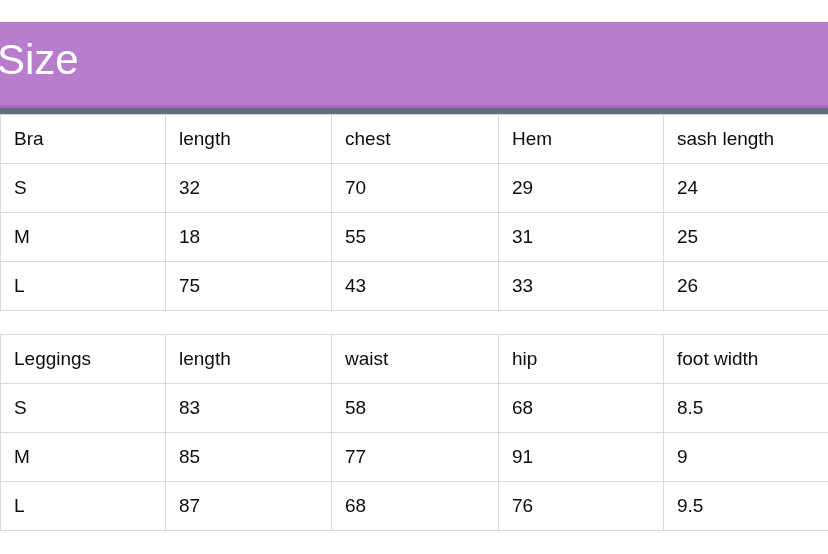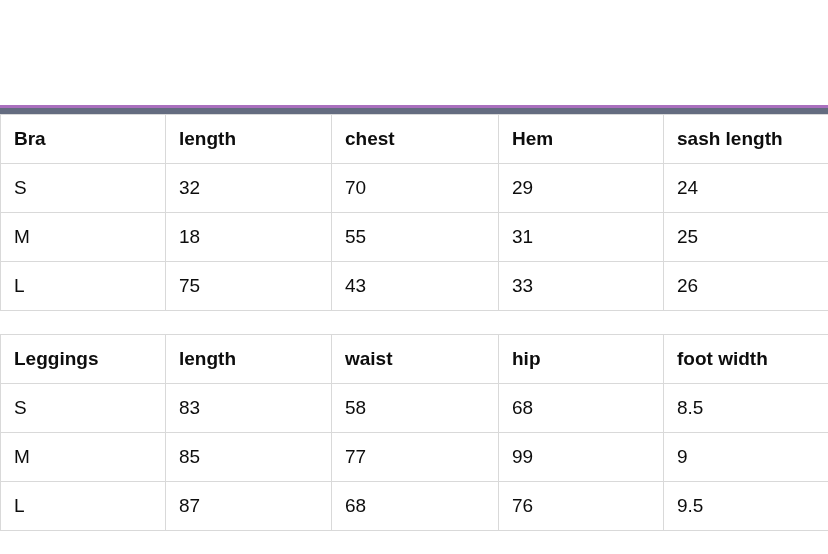--- a/index.html
+++ b/index.html
@@ -85,37 +85,40 @@
     font-size: 19px;
     line-height: 22px;
     font-weight: 400;
     color: #0d0d0d;
     background: #ffffff;
     box-sizing: border-box;
     white-space: nowrap;
     overflow: hidden;
   }
   table.size-table th {
-    font-weight: 700;
+    font-weight: 400;
   }
   
   col.c0 { width: 165px; }
   col.c1 { width: 166px; }
   col.c2 { width: 167px; }
   col.c3 { width: 165px; }
   col.c4 { width: 237px; }
 
   
   table.size-table tr > *:first-child { border-left: 1px solid #d9d9d9; }
 </style>
 </head>
 <body>
 
 <div class="page">
 
+  <div class="banner">
+    <div class="banner-title">Size</div>
+  </div>
   <div class="banner-shade"></div>
   <div class="banner-rule"></div>
 
   <div class="table-wrap t1">
     <table class="size-table">
       <colgroup>
         <col class="c0">
           <col class="c1">
           <col class="c2">
           <col class="c3">
@@ -179,21 +182,21 @@
           <td>S</td>
           <td>83</td>
           <td>58</td>
           <td>68</td>
           <td>8.5</td>
         </tr>
         <tr>
           <td>M</td>
           <td>85</td>
           <td>77</td>
-          <td>99</td>
+          <td>91</td>
           <td>9</td>
         </tr>
         <tr>
           <td>L</td>
           <td>87</td>
           <td>68</td>
           <td>76</td>
           <td>9.5</td>
         </tr>
       </tbody>

